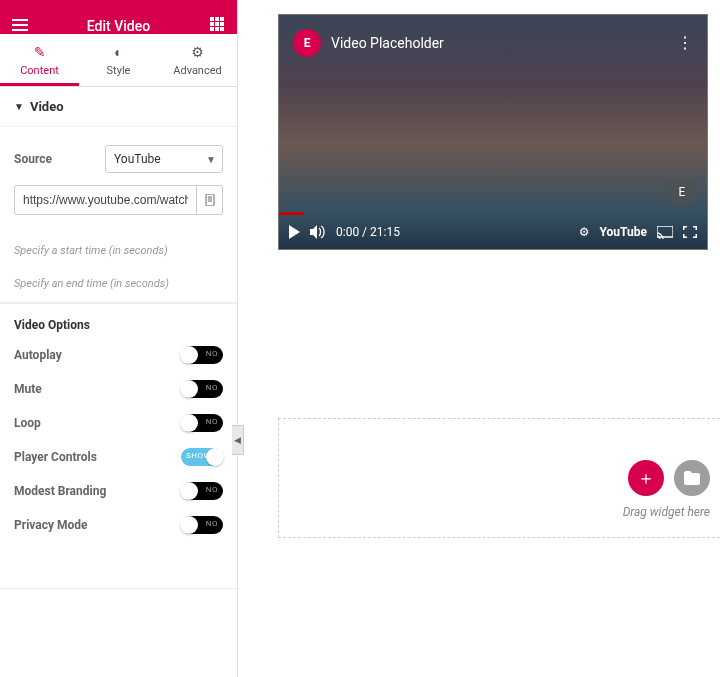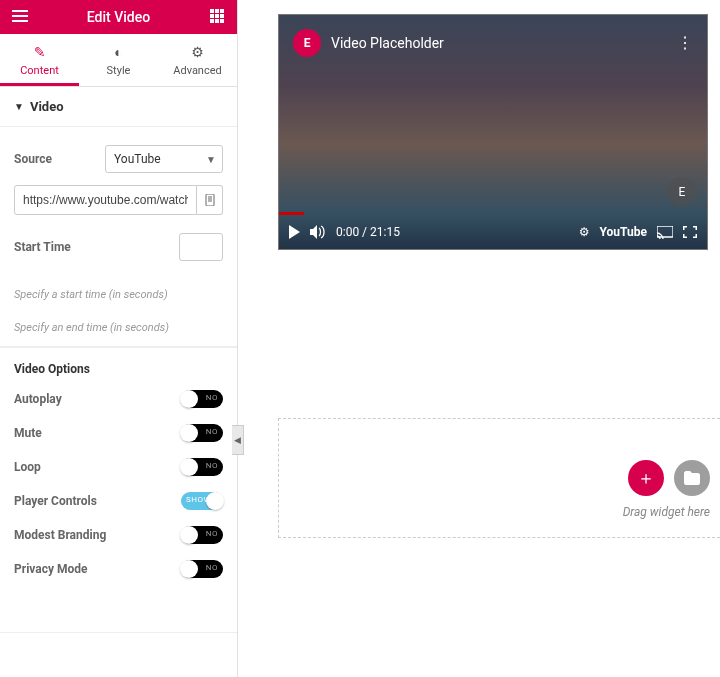--- a/index.html
+++ b/index.html
@@ -1,20 +1,20 @@
 <!DOCTYPE html>
 <html><head>
 <meta charset="utf-8">
 <style>
   * { box-sizing: border-box; margin: 0; padding: 0; }
   body { font-family: -apple-system, BlinkMacSystemFont, "Segoe UI", Roboto, Arial, sans-serif; font-size: 13px; color: #333; background: #fff; width: 720px; height: 677px; overflow: hidden; }
   .app { display: flex; height: 677px; }
 
   .sidebar { width: 238px; background: #fff; border-right: 1px solid #e0e0e0; display:flex; flex-direction:column; }
-  .sb-header { background:#d7004d; color:#fff; height:34px; display:flex; align-items:center; justify-content:space-between; padding:0 10px; }
+  .sb-header { background:#d7004d; color:#fff; height:34px; display:flex; align-items:flex-end; justify-content:space-between; padding:0 10px; }
   .hdr-icon { width:20px; text-align:center; cursor:pointer; }
   .hdr-title { font-size:14px; font-weight:500; }
 
   .tabs { display:flex; border-bottom:1px solid #e0e0e0; }
   .tab { flex:1; text-align:center; padding:10px 0 6px; color:#555; cursor:pointer; }
   .tab.active { color:#d7004d; border-bottom:3px solid #d7004d; }
   .tab-icn { font-size:14px; display:block; margin-bottom:2px; color:#555; }
   .tab.active .tab-icn { color:#d7004d; }
   .tab-label { font-size:11px; }
 
@@ -124,24 +124,20 @@
             <div class="dyn-btn">
               <svg width="10" height="12" viewBox="0 0 10 12">
                   <rect x="1" y="0" width="8" height="12" rx="1" fill="none" stroke="#666"></rect>
                   <line x1="3" y1="3" x2="7" y2="3" stroke="#666"></line>
                   <line x1="3" y1="5" x2="7" y2="5" stroke="#666"></line>
                   <line x1="3" y1="7" x2="7" y2="7" stroke="#666"></line>
                 </svg>
             </div>
           </div>
         </div>
-        <div class="row">
-          <label>Start Time</label>
-          <input class="input-small" style="">
-        </div>
         <div class="help">Specify a start time (in seconds)</div>
         <div class="help">Specify an end time (in seconds)</div>
       </div>
 
       <div class="section-body" style="border-top:1px solid #eee;">
         <div class="subhdr">Video Options</div>
         <div class="row">
           <label>Autoplay</label>
           <div class="toggle">
               <span class="txt">NO</span>

